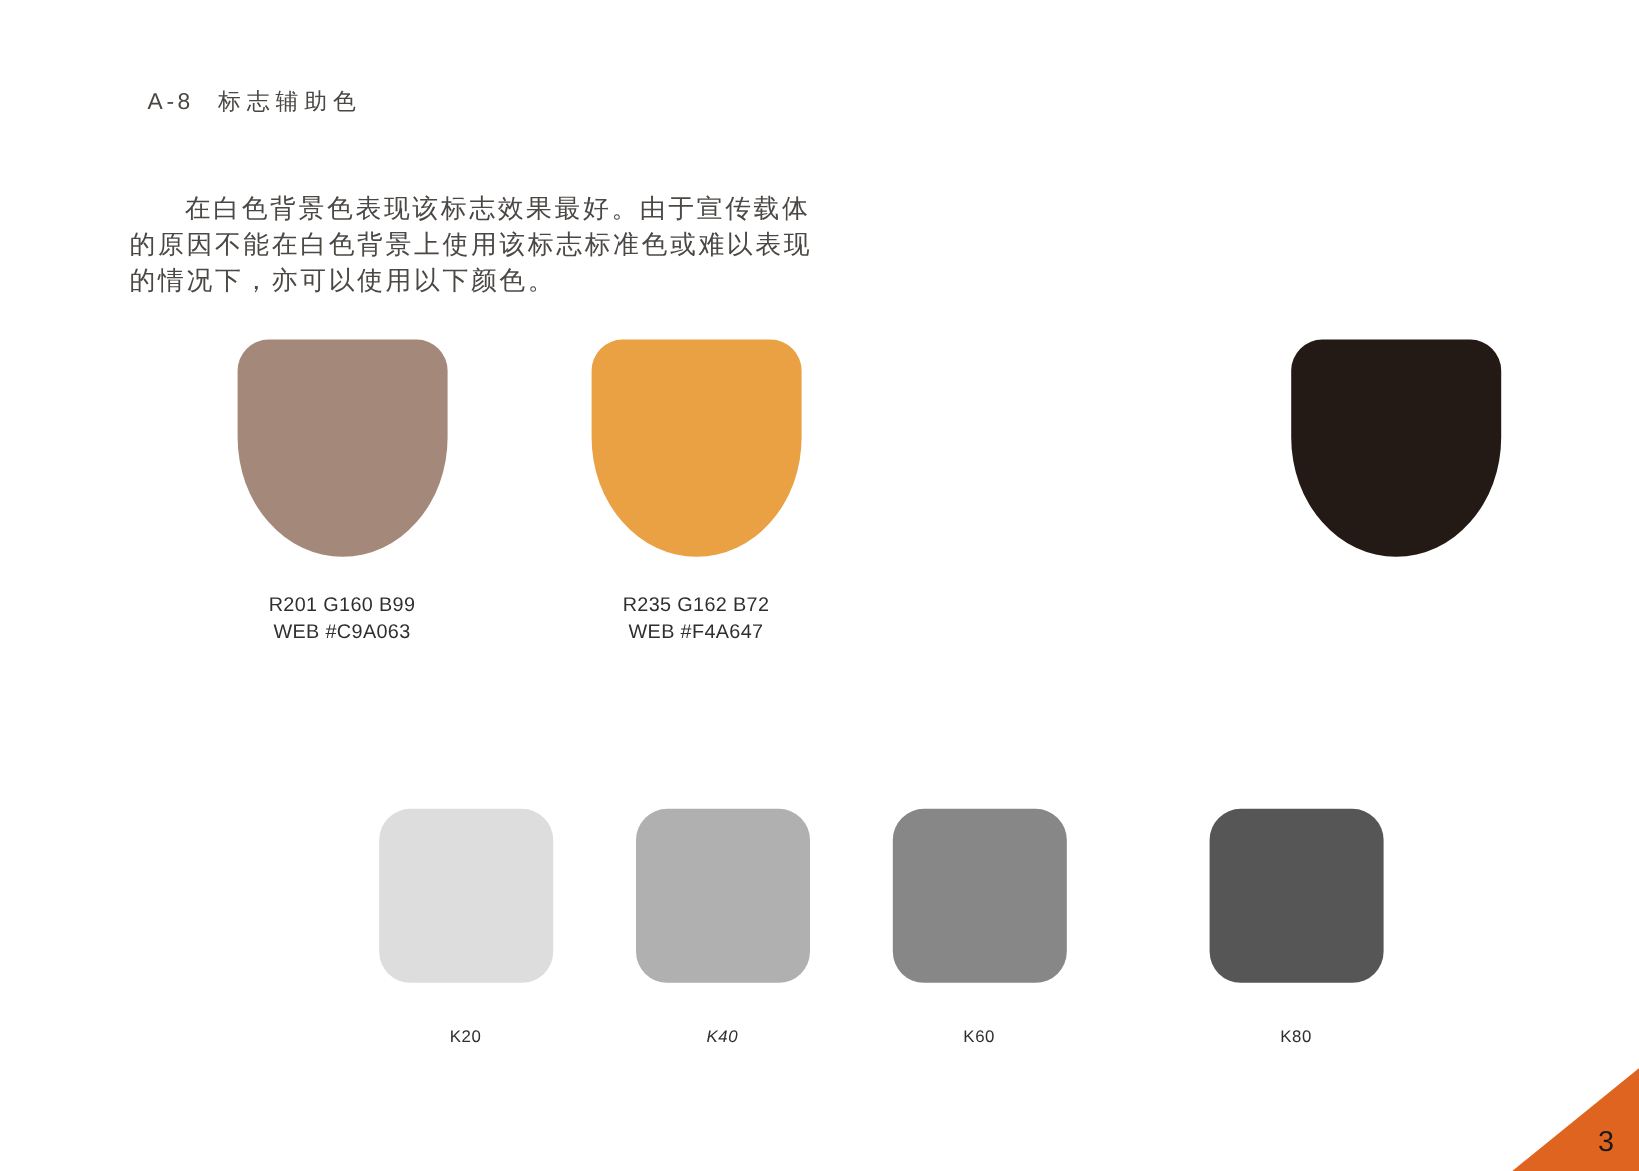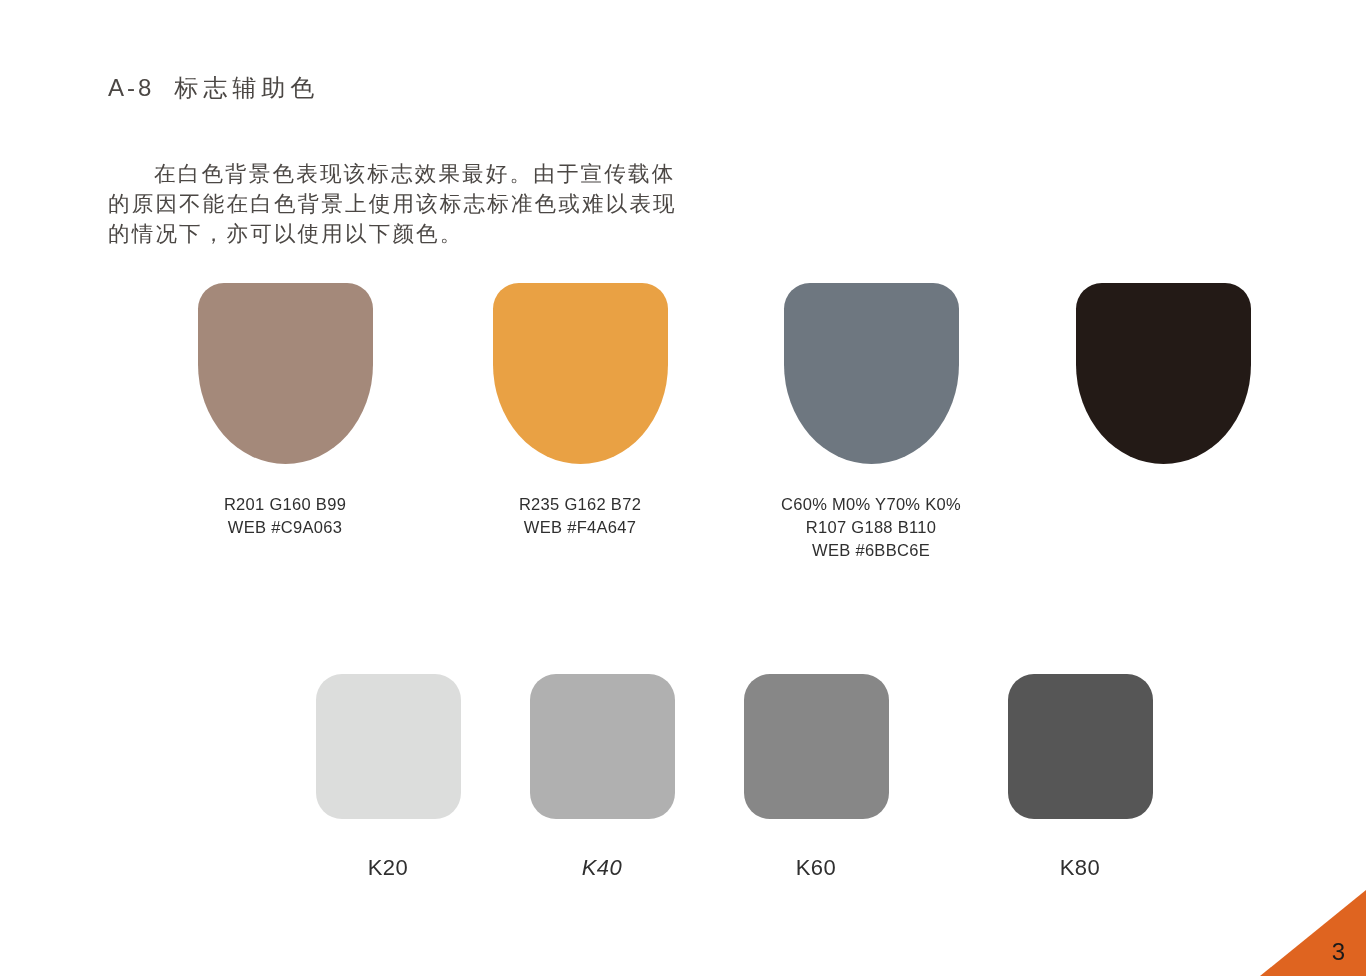--- a/index.html
+++ b/index.html
@@ -20,23 +20,23 @@
     position: relative;
     width: 1366px;
     height: 976px;
     background: #ffffff;
     overflow: hidden;
   }
 
   
   .section-header {
     position: absolute;
-    left: 108px;
+    left: 123px;
     top: 72px;
-    font-size: 24px;
+    font-size: 19px;
     letter-spacing: 2.5px;
     color: #4b4744;
     white-space: nowrap;
     font-weight: 400;
   }
   .section-code {
     letter-spacing: 3px;
   }
   .section-title {
     margin-left: 20px;
@@ -113,21 +113,21 @@
   .gray-cell.g3 { left: 980px; }
 
   .gray-chip {
     width: 145px;
     height: 145px;
     margin: 0 auto;
     border-radius: 26px;
   }
   .gray-label {
     margin-top: 36px;
-    font-size: 22px;
+    font-size: 14px;
     color: #2f2f2f;
     letter-spacing: 0.5px;
   }
 
   
   .corner-triangle {
     position: absolute;
     right: 0;
     bottom: 0;
     width: 106px;
@@ -171,28 +171,20 @@
     </div>
 
     <div class="shield-cell c1">
       <div class="shield" style="background: rgb(233, 161, 68);"></div>
       <div class="spec">
         <span class="line">R235  G162 B72</span>
         <span class="line">WEB #F4A647</span>
       </div>
     </div>
 
-    <div class="shield-cell c2">
-      <div class="shield" style="background: rgb(110, 119, 128);"></div>
-      <div class="spec">
-        <span class="line">C60%  M0%  Y70%  K0%</span>
-        <span class="line">R107  G188  B110</span>
-        <span class="line">WEB #6BBC6E</span>
-      </div>
-    </div>
 
     <div class="shield-cell c3">
       <div class="shield" style="background: rgb(35, 26, 22);"></div>
     </div>
 
   </div>
 
   <div class="gray-row">
 
     <div class="gray-cell g0">

